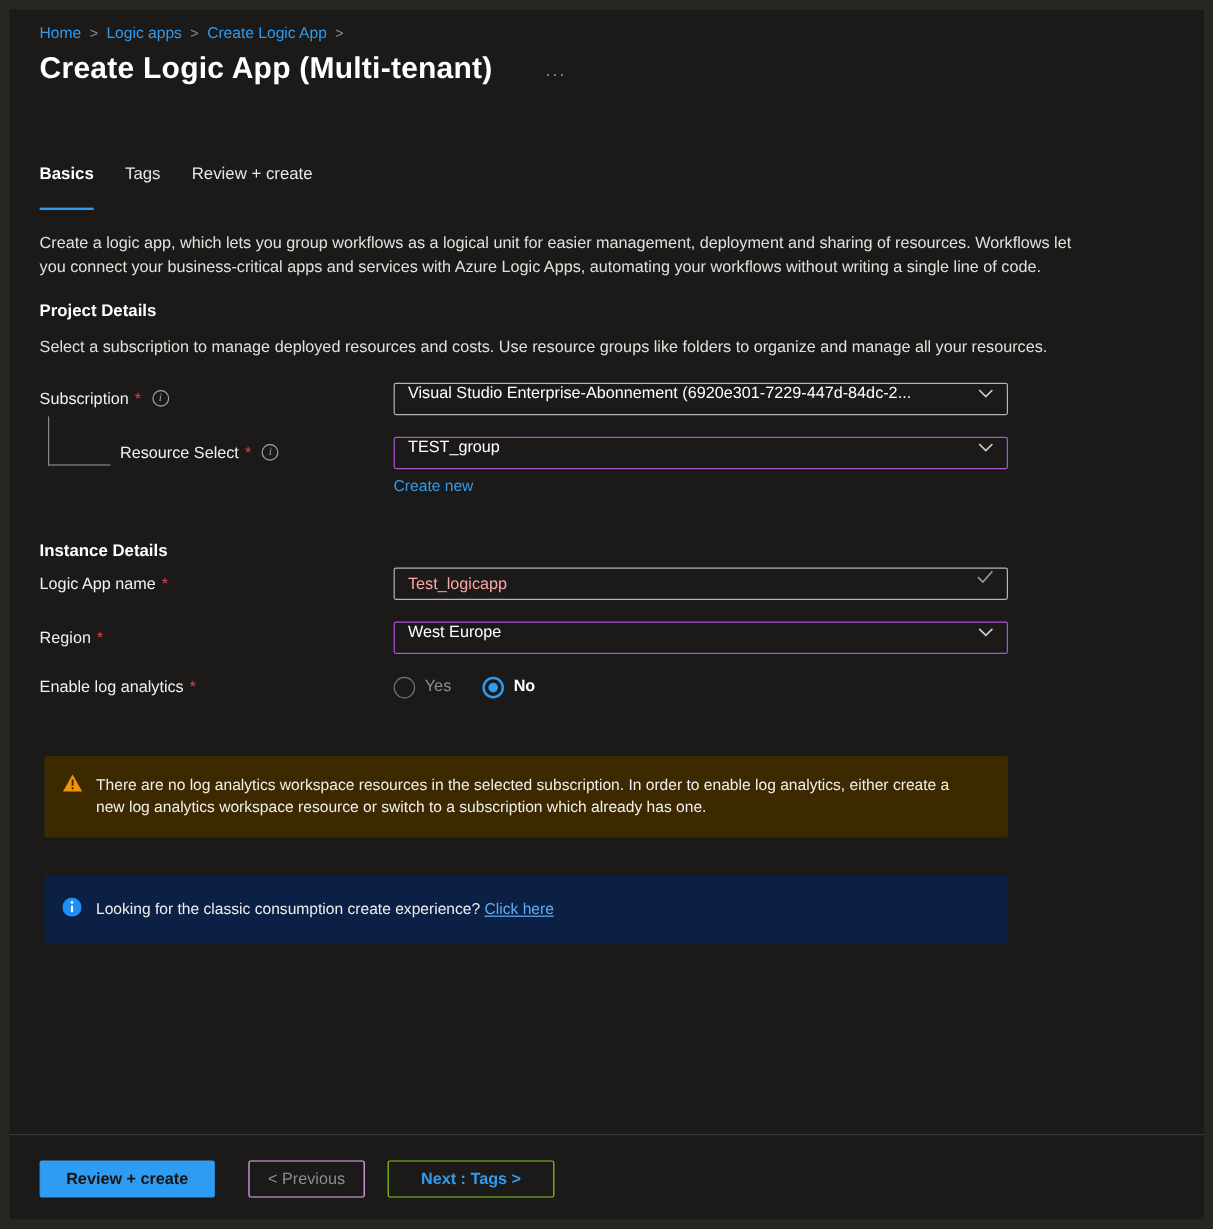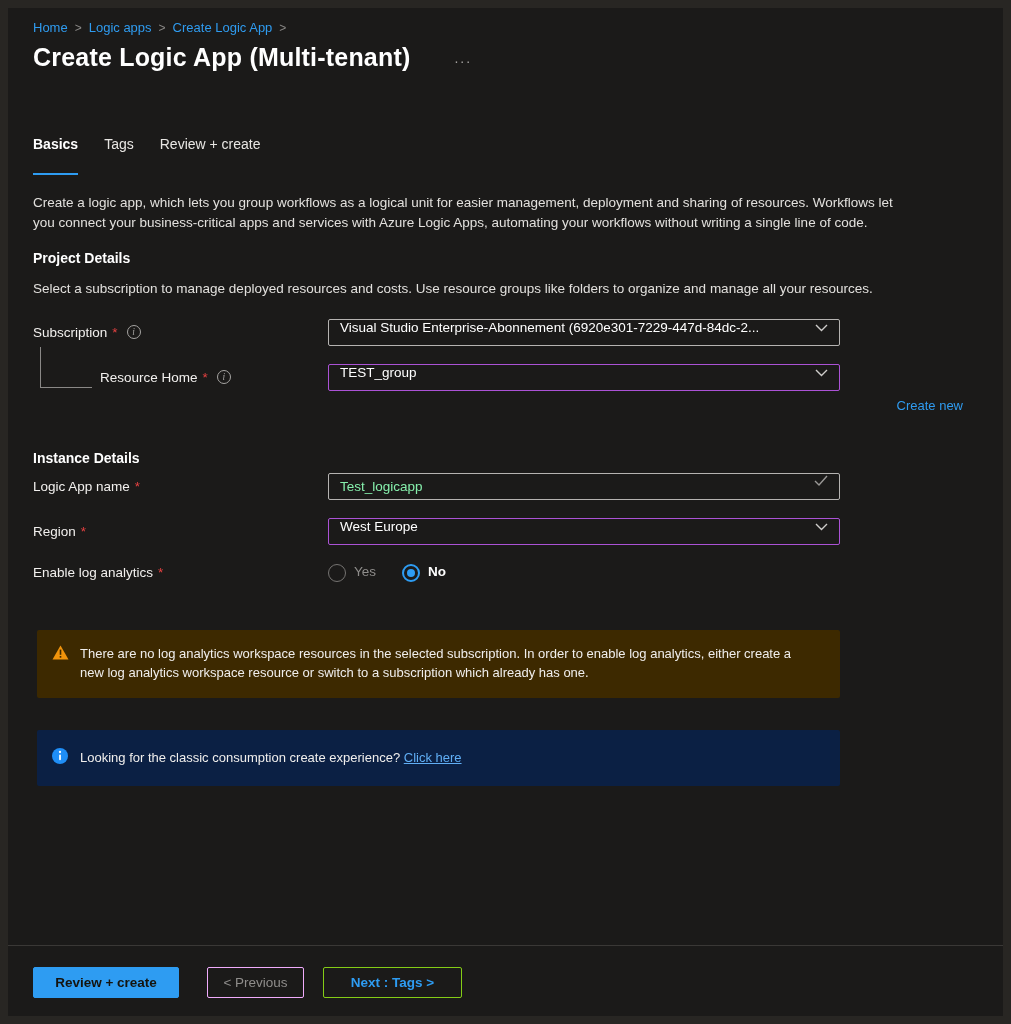--- a/index.html
+++ b/index.html
@@ -55,26 +55,26 @@
   .control.purple { border-color:#ab52d5; }
   .row-sub { margin-top:20px; }
   .row-rg { margin-top:18px; }
   .row-name { margin-top:7px; }
   .row-region { margin-top:18px; }
   .row-radio { margin-top:17px; height:22px; }
   .connector {
     position:absolute; left:7px; top:28px; width:52px; height:41px;
     border-left:1px solid #8a8886; border-bottom:1px solid #8a8886;
   }
-  .create-new-row { margin-left:295px; margin-top:5px;text-align:right; }
+  .create-new-row { margin-left:295px; margin-top:5px; }
   .create-new-row a { color:#2f9bef; font-size:13px; text-decoration:none; cursor:pointer; }
 
   input.text-input { outline:none; }
   .control input {
-    flex:1; background:transparent; border:none; color:#86efac; font-size:13.5px;
+    flex:1; background:transparent; border:none; color:#fca5a5; font-size:13.5px;
     font-family:"Liberation Sans", sans-serif;
   }
 
   
   .radio-group { display:flex; align-items:center; gap:26px; }
   .radio { display:flex; align-items:flex-start; gap:8px; cursor:pointer; }
   .radio-circle { width:18px; height:18px; border-radius:50%; border:1px solid #757371; }
   .radio.selected .radio-circle {
     border:2px solid #2e9cf2; display:flex; align-items:center; justify-content:center;
   }
@@ -139,21 +139,21 @@
           <span>
             <svg width="13" height="8" viewBox="0 0 13 8">
                 <path d="M1 1 L6.5 6.5 L12 1" stroke="#cfcdcb" stroke-width="1.4" fill="none"></path>
               </svg>
           </span>
         </div>
       </div>
 
       <div class="form-row row-rg">
         <div class="label-col indent">
-          <span>Resource Home</span>
+          <span>Resource Select</span>
           <span class="req">*</span>
           <span class="info-icon">i</span>
         </div>
         <div class="control purple">
           <span class="val">TEST_group</span>
           <span>
             <svg width="13" height="8" viewBox="0 0 13 8">
                 <path d="M1 1 L6.5 6.5 L12 1" stroke="#cfcdcb" stroke-width="1.4" fill="none"></path>
               </svg>
           </span>

